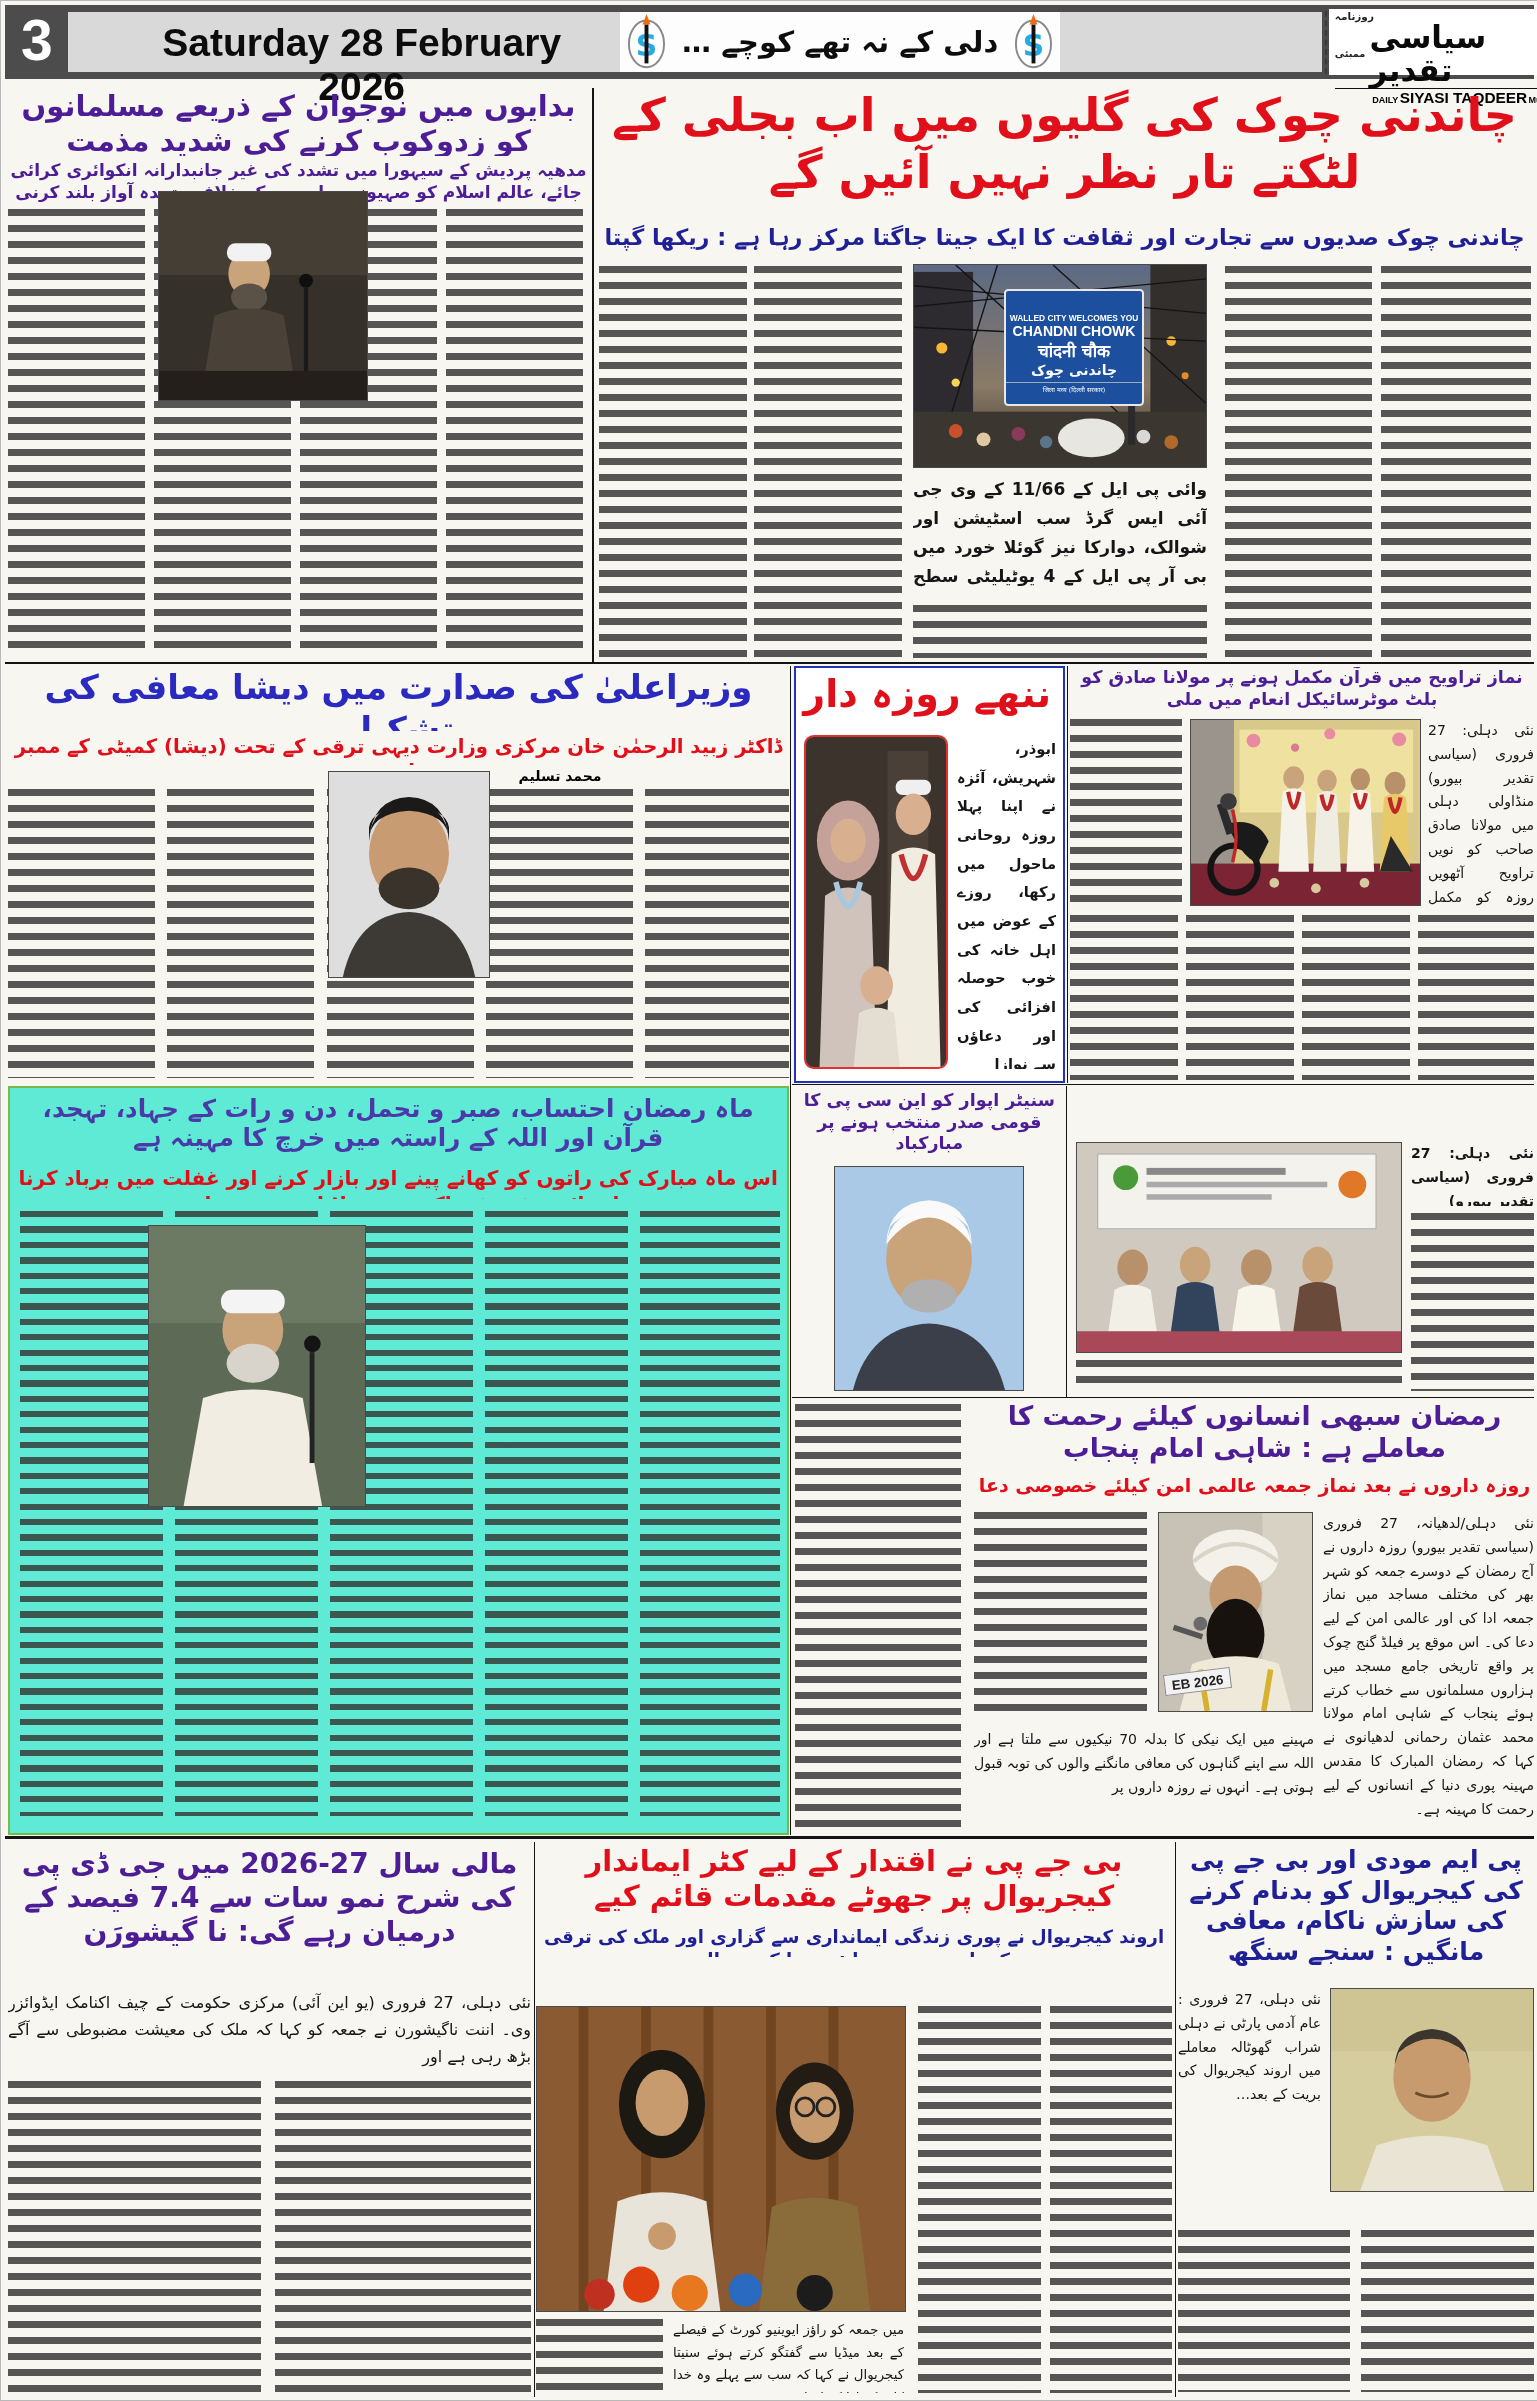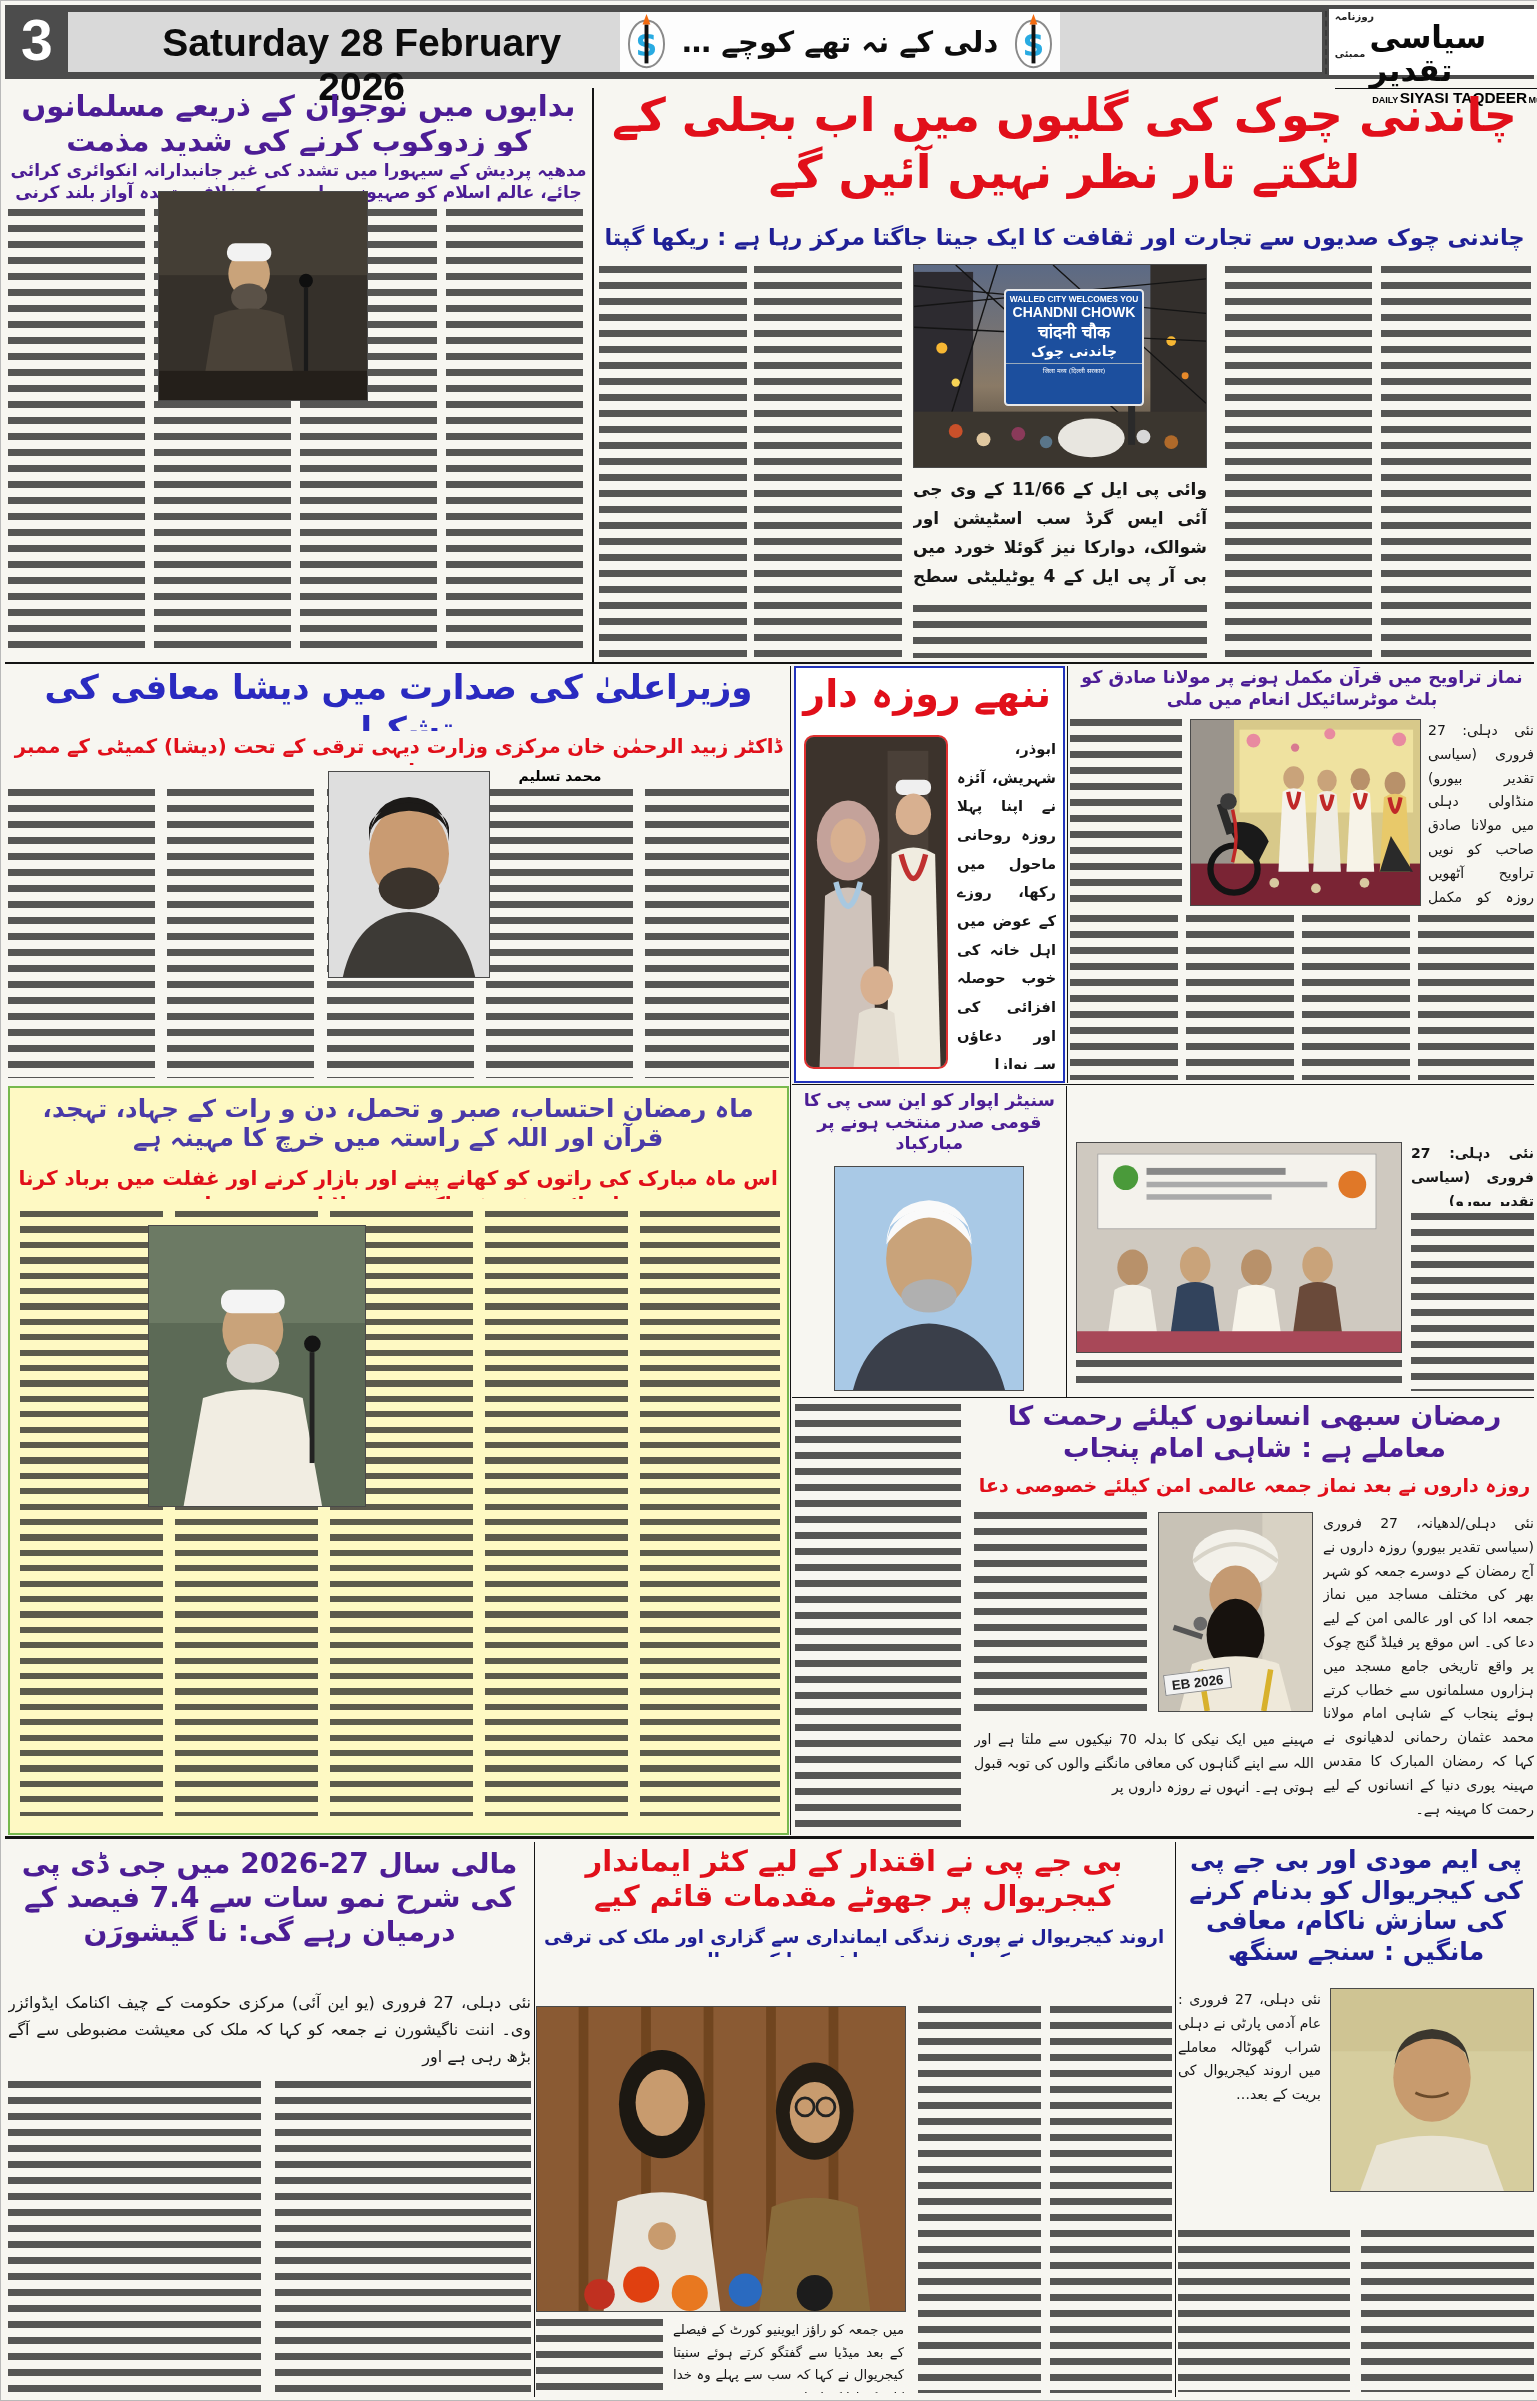--- a/index.html
+++ b/index.html
@@ -130,21 +130,21 @@
         <ellipse cx="255" cy="250" rx="48" ry="28" fill="#e8e6e0"></ellipse>
         <circle cx="60" cy="240" r="10" fill="#c8502a"></circle>
           <circle cx="100" cy="252" r="10" fill="#e0c8a0"></circle>
         <circle cx="150" cy="244" r="10" fill="#8a3a5a"></circle>
           <circle cx="330" cy="248" r="10" fill="#d8d8d8"></circle>
         <circle cx="370" cy="256" r="10" fill="#b06a2a"></circle>
           <circle cx="190" cy="256" r="9" fill="#5a768a"></circle>
         <rect x="308" y="150" width="10" height="110" fill="#2a2a2a"></rect>
       </svg>
     </div>
-    <div class="abs sign" style="left:409px;top:203px;width:140px;height:117px;padding-top:3px">
+    <div class="abs sign" style="left:409px;top:203px;width:140px;height:117px;padding-top:22px">
       <div style="font-size:8.4px;font-weight:bold;font-family:'Liberation Sans',sans-serif">WALLED CITY WELCOMES YOU</div>
       <div style="font-size:14px;font-weight:bold;font-family:'Liberation Sans',sans-serif">CHANDNI CHOWK</div>
       <div style="font-size:17px;font-weight:bold">चांदनी चौक</div>
       <div class="urdu" style="font-size:14px;font-weight:bold">چاندنی چوک</div>
       <div style="font-size:6.3px;margin-top:4.2px;border-top:0.7px solid #9ab;padding-top:1.4px">जिला मध्य (दिल्ली सरकार)</div>
     </div>
     <div class="abs bodytxt" style="left:318px;top:389px;width:294px;height:123px;font-size:17px;font-weight:bold">وائی پی ایل کے 11/66 کے وی جی آئی ایس گرڈ سب اسٹیشن اور شوالک، دوارکا نیز گوئلا خورد میں بی آر پی ایل کے 4 یوٹیلیٹی سطح کے بیٹری انرجی اسٹوریج سسٹم کے منصوبوں کا سنگ بنیاد بھی رکھا گیا۔ ان اقدامات سے لاکھوں</div>
     <div class="abs sim" style="left:318px;top:519px;width:294px;height:53px"></div>
   </div>
 
@@ -223,21 +223,21 @@
         <path d="M60 130 Q70 170 60 206" stroke="#c02828" stroke-width="5" fill="none"></path>
       </svg>
     </div>
     <div class="abs bodytxt" style="left:358px;top:53px;width:106px;height:187px;font-size:14px">نئی دہلی: 27 فروری (سیاسی تقدیر بیورو) منڈاولی دہلی میں مولانا صادق صاحب کو نویں تراویح آٹھویں روزہ کو مکمل قرآن پاک کے موقع پر ڈھائی تین لاکھ روپئے کی قیمت والی بلٹ موٹرسائیکل بطور انعام میں ملی۔ مولانا محمد صادق کا تعلق…</div>
     <div class="abs sim" style="left:0;top:249px;width:108px;height:165px"></div>
     <div class="abs sim" style="left:116px;top:249px;width:108px;height:165px"></div>
     <div class="abs sim" style="left:232px;top:249px;width:108px;height:165px"></div>
     <div class="abs sim" style="left:348px;top:249px;width:116px;height:165px"></div>
   </div>
 
-  <div class="abs" style="left:7px;top:1085px;width:781px;height:749px;background:#fef9c3;border:2.8px solid #77b94e">
+  <div class="abs" style="left:7px;top:1085px;width:781px;height:749px;background:#5eead4;border:2.8px solid #77b94e">
     <div class="abs hl purple" style="left:5.6px;top:5.6px;width:765px;height:67px;font-size:24.5px">ماہ رمضان احتساب، صبر و تحمل، دن و رات کے جہاد، تہجد، قرآن اور اللہ کے راستہ میں خرچ کا مہینہ ہے</div>
     <div class="abs sub red" style="left:5.6px;top:77px;width:765px;height:34px;font-size:20px">اس ماہ مبارک کی راتوں کو کھانے پینے اور بازار کرنے اور غفلت میں برباد کرنا انتہائی تشویش ناک ہے : مولانا محمد رحمانی</div>
     <div class="abs simlight" style="left:9.8px;top:123px;width:143px;height:605px"></div>
     <div class="abs simlight" style="left:165px;top:123px;width:143px;height:605px"></div>
     <div class="abs simlight" style="left:320px;top:123px;width:143px;height:605px"></div>
     <div class="abs simlight" style="left:475px;top:123px;width:143px;height:605px"></div>
     <div class="abs simlight" style="left:630px;top:123px;width:140px;height:605px"></div>
     <div class="abs photo" style="left:138px;top:137px;width:218px;height:282px">
       <svg viewBox="0 0 312 404" preserveAspectRatio="none">
         <rect width="312" height="404" fill="#5c6a56"></rect>

